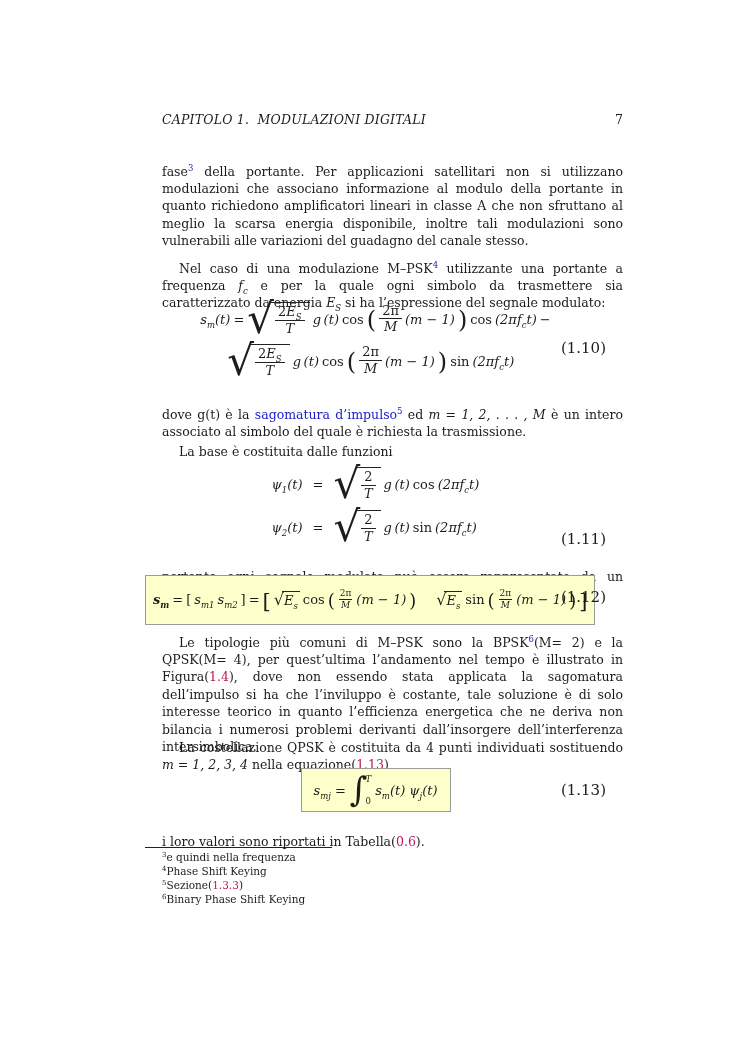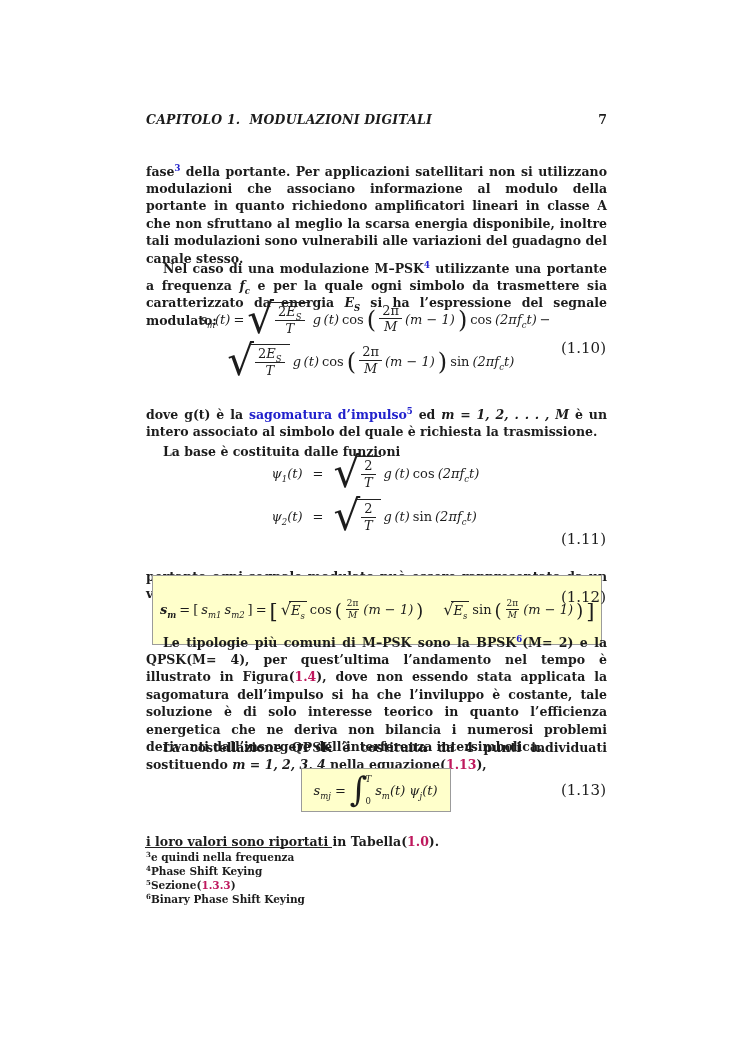--- a/index.html
+++ b/index.html
@@ -1,19 +1,19 @@
 <!DOCTYPE html>
 <html><head>
 <meta charset="utf-8">
 <style>
   html,body{margin:0;padding:0;background:#ffffff;}
   .page{position:relative;width:746px;height:1055px;background:#ffffff;
         font-family:"DejaVu Serif",serif;color:#1c1c1c;overflow:hidden;}
 
-  .abs{position:absolute;left:146px;width:461px;font-weight:bold;}
+  .abs{position:absolute;left:162px;width:461px;}
 
   
   .header{top:112px;display:flex;justify-content:space-between;align-items:baseline;
           font-size:12.5px;}
   .header .title{font-style:italic;letter-spacing:.2px;}
 
   
   .para{font-size:12.5px;line-height:17.4px;text-align:justify;}
   .indent{text-indent:17px;}
   .it{font-style:italic;}
@@ -35,26 +35,26 @@
   .rad{font-style:normal;font-size:42px;line-height:.82;font-weight:400;margin-right:-4px;}
   .sqc{border-top:1.2px solid #222;padding:2px 5px 0 5px;display:inline-flex;align-items:center;}
   .bp{font-style:normal;font-size:24px;line-height:0;position:relative;top:1px;}
 
   .eq110{top:302px;height:92px;}
   .eq110 .col{display:flex;flex-direction:column;gap:7px;width:max-content;margin:0 auto;}
   .eq110 .row2{margin-left:27px;}
   .eq110 .eqnum{top:50%;transform:translateY(-50%);}
 
   .eq111{top:452px;height:96px;}
-  .eq111 .col{display:flex;flex-direction:column;gap:8px;width:max-content;margin:4px auto;}
+  .eq111 .col{display:flex;flex-direction:column;gap:8px;width:max-content;margin:15px auto;}
   .wgap{margin:0 7px;}
   .eq111 .eqnum{bottom:0;}
   .box{background:#ffffcb;border:1px solid #9b9b9b;display:inline-flex;align-items:center;gap:3px;}
   .eq112{top:575px;height:44px;}
-  .eq112 .box{margin-left:7px;padding:22px 7px;}
+  .eq112 .box{padding:12px 7px;}
   .eq112 .eqnum{top:50%;transform:translateY(-50%);}
   .ssqrt .rad{font-size:16px;margin-right:-2px;line-height:1;}
   .ssqrt .sqc{border-top:1px solid #222;padding:1px 2px 0 2px;}
   .sfrac{display:inline-flex;flex-direction:column;align-items:center;font-size:9px;line-height:1.25;margin:0 1px;}
   .sfn{border-bottom:1px solid #222;padding:0 1px;}
   .mp{font-style:normal;font-size:18px;line-height:0;position:relative;top:1px;}
   .bb{font-style:normal;font-size:21px;line-height:0;position:relative;top:1px;}
   .bold{font-weight:bold;}
   .vgap{width:14px;display:inline-block;}
 
@@ -243,21 +243,21 @@
             <span class="ilim-t">T</span>
             <span class="ilim-b">0</span>
           </span>
         </span>
       <span class="tk it"><span>s</span><sub>m</sub><span>(t)</span></span>
       <span class="tk it"><span>ψ</span><sub>j</sub><span>(t)</span></span>
     </span>
     <span class="eqnum">(1.13)</span>
   </div>
 
-  <p class="abs para" style="top:820px"><span>i loro valori sono riportati in Tabella(</span><span class="ref">1.0</span><span>).</span></p>
+  <p class="abs para" style="top:820px"><span>i loro valori sono riportati in Tabella(</span><span class="ref">0.6</span><span>).</span></p>
 
   <div class="fnrule"></div>
 
   <div class="abs fnblock">
     <div class="fnline"><sup>3</sup><span>e quindi nella frequenza</span></div>
     <div class="fnline"><sup>4</sup><span>Phase Shift Keying</span></div>
     <div class="fnline"><sup>5</sup><span>Sezione(</span><span class="ref">1.3.3</span><span>)</span></div>
     <div class="fnline"><sup>6</sup><span>Binary Phase Shift Keying</span></div>
   </div>
 

